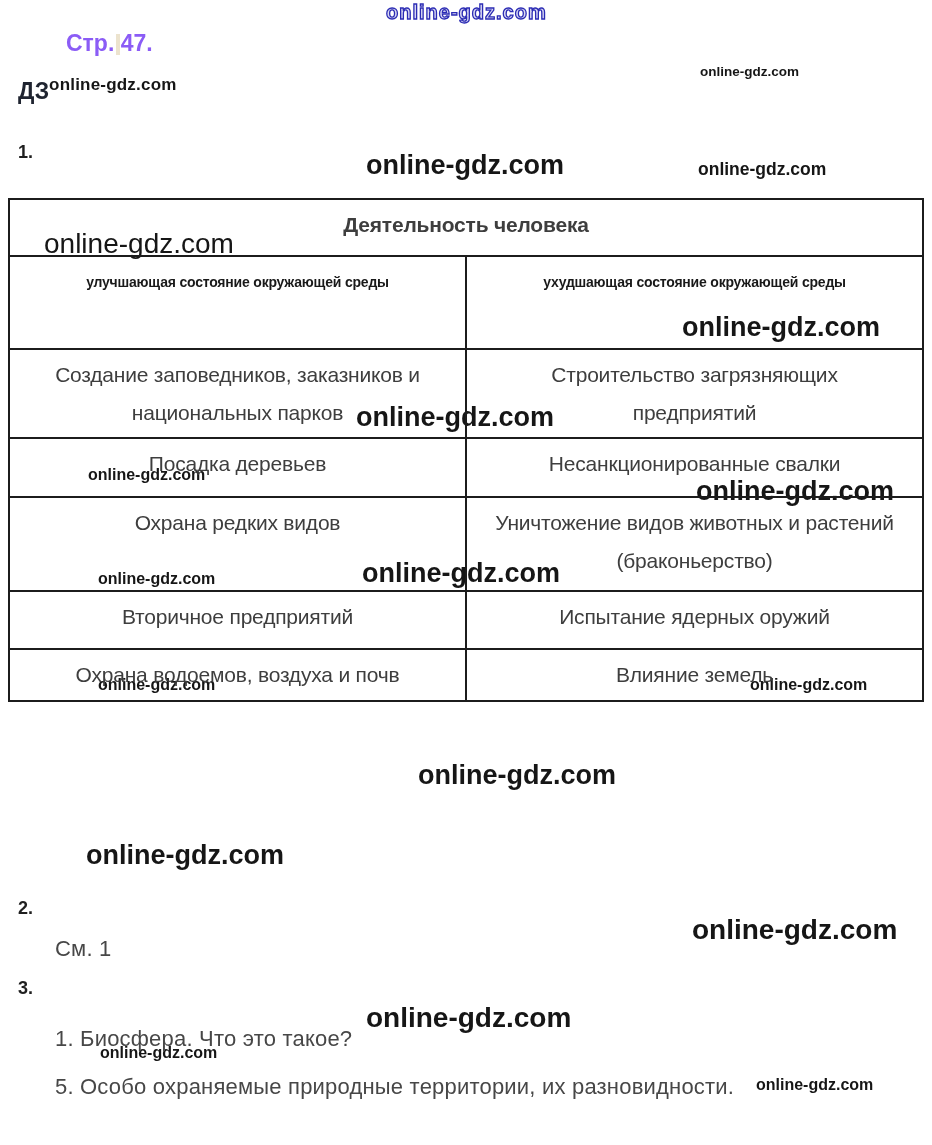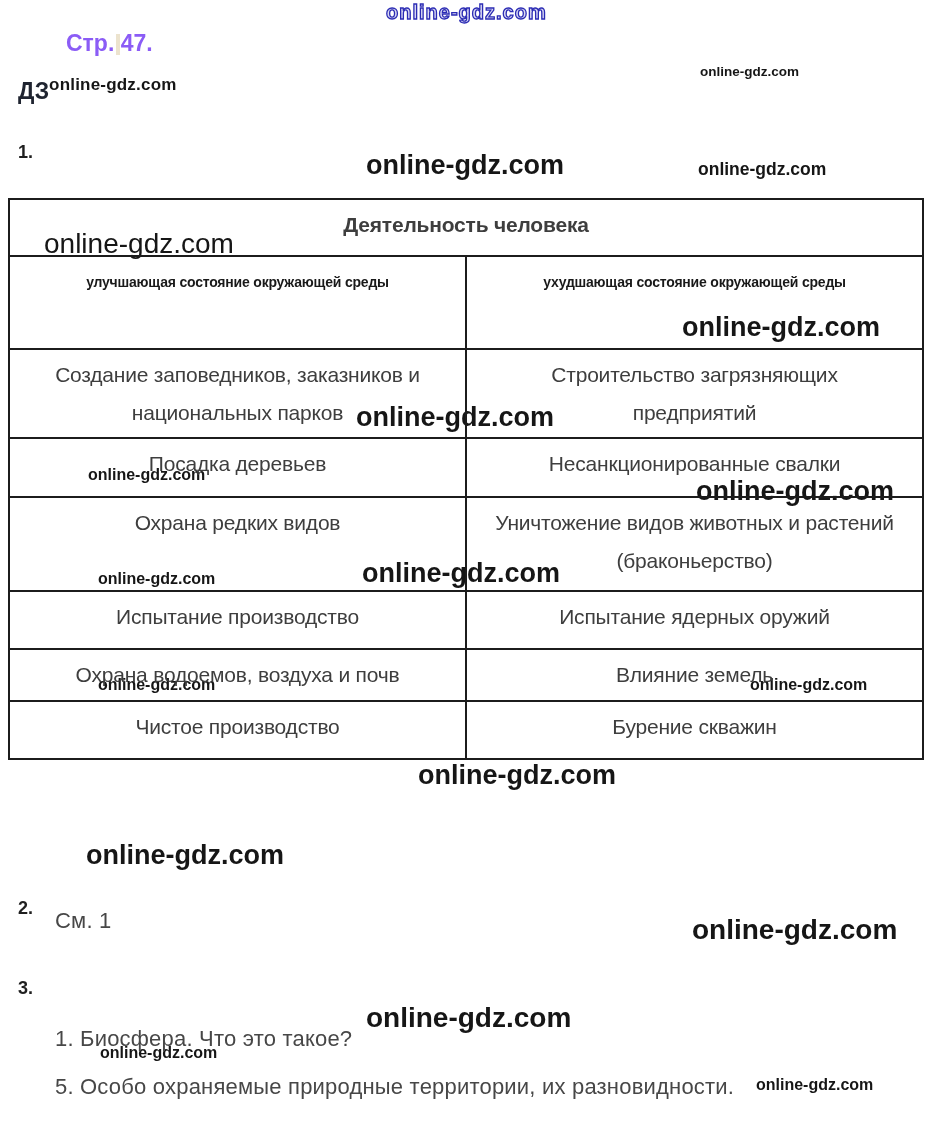--- a/index.html
+++ b/index.html
@@ -17,21 +17,21 @@
   
   .h-title   { left: 18px; top: 30px;  font-size: 23px; font-weight: 700; color: #8b5cf6; margin-left: 48px; }
   .cursor-mark { left: 116px; top: 34px; width: 4px; height: 21px; background: #e7dcc2; opacity: .8; }
   .h-sub     { left: 18px; top: 78px;  font-size: 23px; font-weight: 700; color: #1f2430; }
   .h-sub .sup { font-size: 17px; font-weight: 700; color: #161616; position: relative; top: -9px; letter-spacing: .2px; }
   .sec-label { font-size: 18px; font-weight: 700; color: #1f1f1f; }
   .sec1 { left: 18px; top: 142px; }
   .sec2 { left: 18px; top: 898px; }
   .sec3 { left: 18px; top: 978px; }
   .plain-text { font-size: 22px; color: #474747; letter-spacing: .2px; }
-  .see1  { left: 55px; top: 908px; }
+  .see1  { left: 55px; top: 936px; }
   .item1 { left: 55px; top: 1026px; }
   .item2 { left: 55px; top: 1074px; }
   .item3 { left: 55px; top: 1111px; }
 
   
   table.env {
     position: absolute; left: 8px; top: 198px;
     width: 916px; border-collapse: collapse; table-layout: fixed;
   }
   table.env td {
@@ -135,30 +135,26 @@
       </tr>
       <tr class="r2">
         <td>Посадка деревьев</td>
         <td>Несанкционированные свалки</td>
       </tr>
       <tr class="r3">
         <td>Охрана редких видов</td>
         <td>Уничтожение видов животных и растений (браконьерство)</td>
       </tr>
       <tr class="r4">
-        <td>Испытание производство</td>
+        <td>Вторичное предприятий</td>
         <td>Испытание ядерных оружий</td>
       </tr>
       <tr class="r6">
         <td>Охрана водоемов, воздуха и почв</td>
         <td>Влияние земель</td>
-      </tr>
-      <tr class="r7">
-        <td>Чистое производство</td>
-        <td>Бурение скважин</td>
       </tr>
     </tbody>
   </table>
 
   <div class="abs sec-label sec2">2.</div>
   <div class="abs plain-text see1">См. 1</div>
 
   <div class="abs sec-label sec3">3.</div>
   <div class="abs plain-text item1">1. Биосфера. Что это такое?</div>
   <div class="abs plain-text item2">5. Особо охраняемые природные территории, их разновидности.</div>

